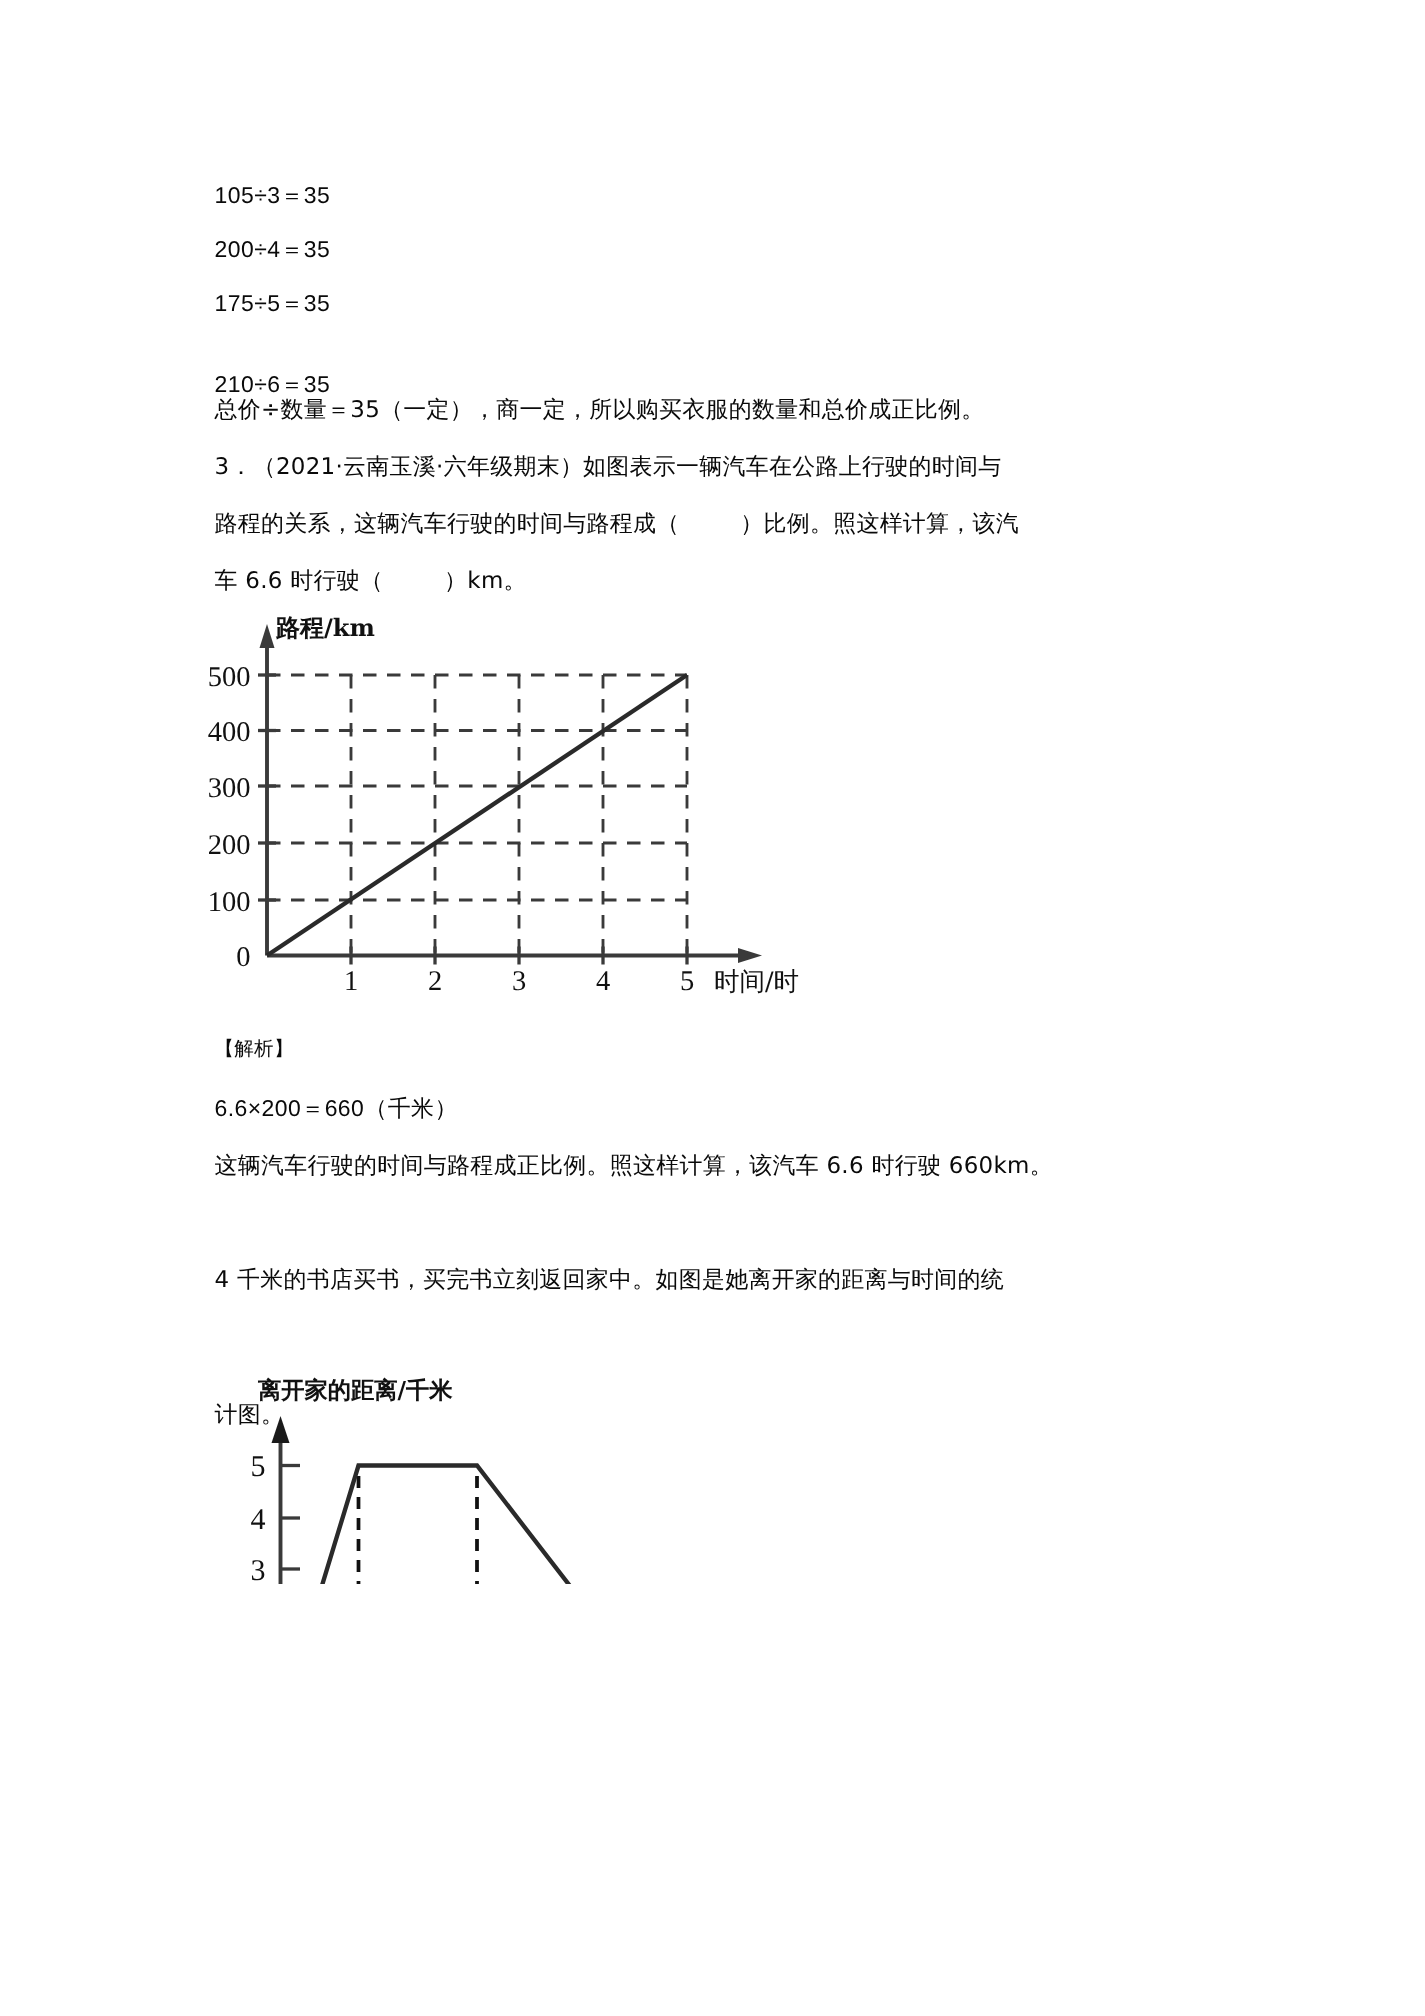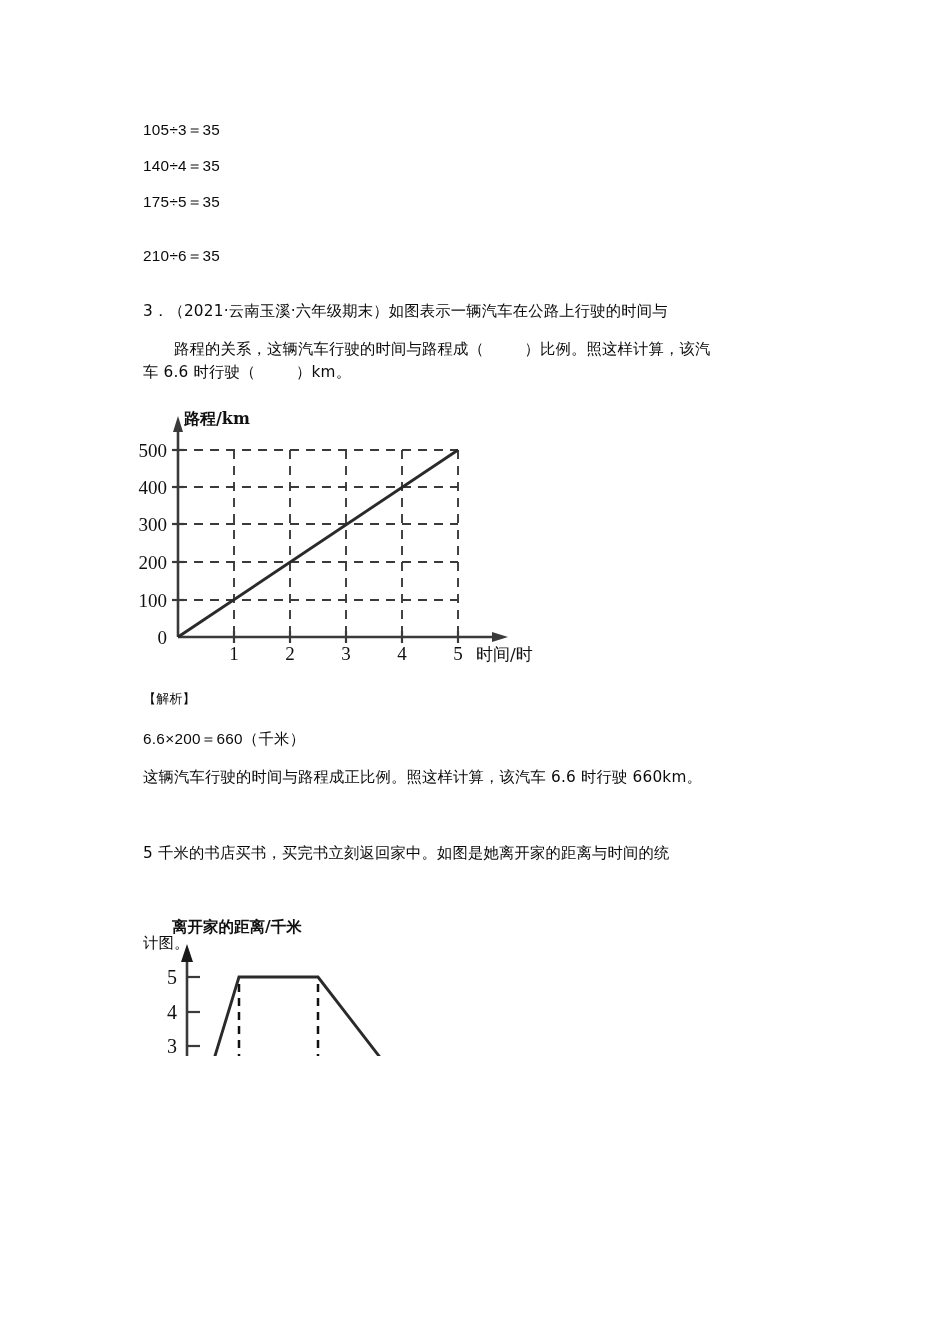--- a/index.html
+++ b/index.html
@@ -69,28 +69,29 @@
     font-size: 17px;
     fill: #111111;
   }
 </style>
 </head>
 <body>
 
 <div class="page">
 
   <div class="mono-eq" style="left:143px; top:120px;">105÷3＝35</div>
-  <div class="mono-eq" style="left:143px; top:156px;">140÷4＝35</div>
+  <div class="mono-eq" style="left:143px; top:156px;">200÷4＝35</div>
   <div class="mono-eq" style="left:143px; top:192px;">175÷5＝35</div>
   <div class="mono-eq" style="left:143px; top:228px;margin-top:18px;">210÷6＝35</div>
 
+  <div class="body-text" style="left:143px; top:263px;">总价÷数量＝35（一定），商一定，所以购买衣服的数量和总价成正比例。</div>
 
   <div class="body-text" style="left:143px; top:301px;">3．（2021·云南玉溪·六年级期末）如图表示一辆汽车在公路上行驶的时间与</div>
-  <div class="body-text" style="left:143px; top:339px;margin-left:31px;">路程的关系，这辆汽车行驶的时间与路程成（        ）比例。照这样计算，该汽</div>
-  <div class="body-text" style="left:143px; top:362px;">车 6.6 时行驶（        ）km。</div>
+  <div class="body-text" style="left:143px; top:339px;">路程的关系，这辆汽车行驶的时间与路程成（        ）比例。照这样计算，该汽</div>
+  <div class="body-text" style="left:143px; top:377px;">车 6.6 时行驶（        ）km。</div>
 
   <div class="chart-wrap" style="left:140px; top:402px;">
     <svg width="420" height="260" viewBox="0 0 420 260">
 
       <text class="ax-title-serif" x="44" y="22">路程/km</text>
 
       <line class="grid-dash" x1="38" y1="48" x2="318" y2="48"></line>
       <line class="grid-dash" x1="38" y1="85" x2="318" y2="85"></line>
       <line class="grid-dash" x1="38" y1="122" x2="318" y2="122"></line>
       <line class="grid-dash" x1="38" y1="160" x2="318" y2="160"></line>
@@ -136,21 +137,21 @@
       <text class="ax-num" x="318" y="258" text-anchor="middle">5</text>
 
       <text class="ax-title-plain" x="336" y="258">时间/时</text>
     </svg>
   </div>
 
   <div class="body-text" style="left:143px; top:690px; font-size:13px;">【解析】</div>
   <div class="mono-eq" style="left:143px; top:729px;">6.6×200＝660（千米）</div>
   <div class="body-text" style="left:143px; top:767px;">这辆汽车行驶的时间与路程成正比例。照这样计算，该汽车 6.6 时行驶 660km。</div>
 
-  <div class="body-text" style="left:143px; top:843px;">5 千米的书店买书，买完书立刻返回家中。如图是她离开家的距离与时间的统</div>
+  <div class="body-text" style="left:143px; top:843px;">4 千米的书店买书，买完书立刻返回家中。如图是她离开家的距离与时间的统</div>
   <div class="body-text" style="left:143px; top:933px;">计图。</div>
 
   <div class="chart-wrap" style="left:152px; top:910px;">
     <svg width="470" height="270" viewBox="0 0 470 270">
 
       <text class="ax-title-sans" x="20" y="22">离开家的距离/千米</text>
 
       <line class="axis-line" x1="35" y1="238" x2="35" y2="48"></line>
       <polygon points="35,34 29,52 41,52" fill="#1a1a1a"></polygon>
 

